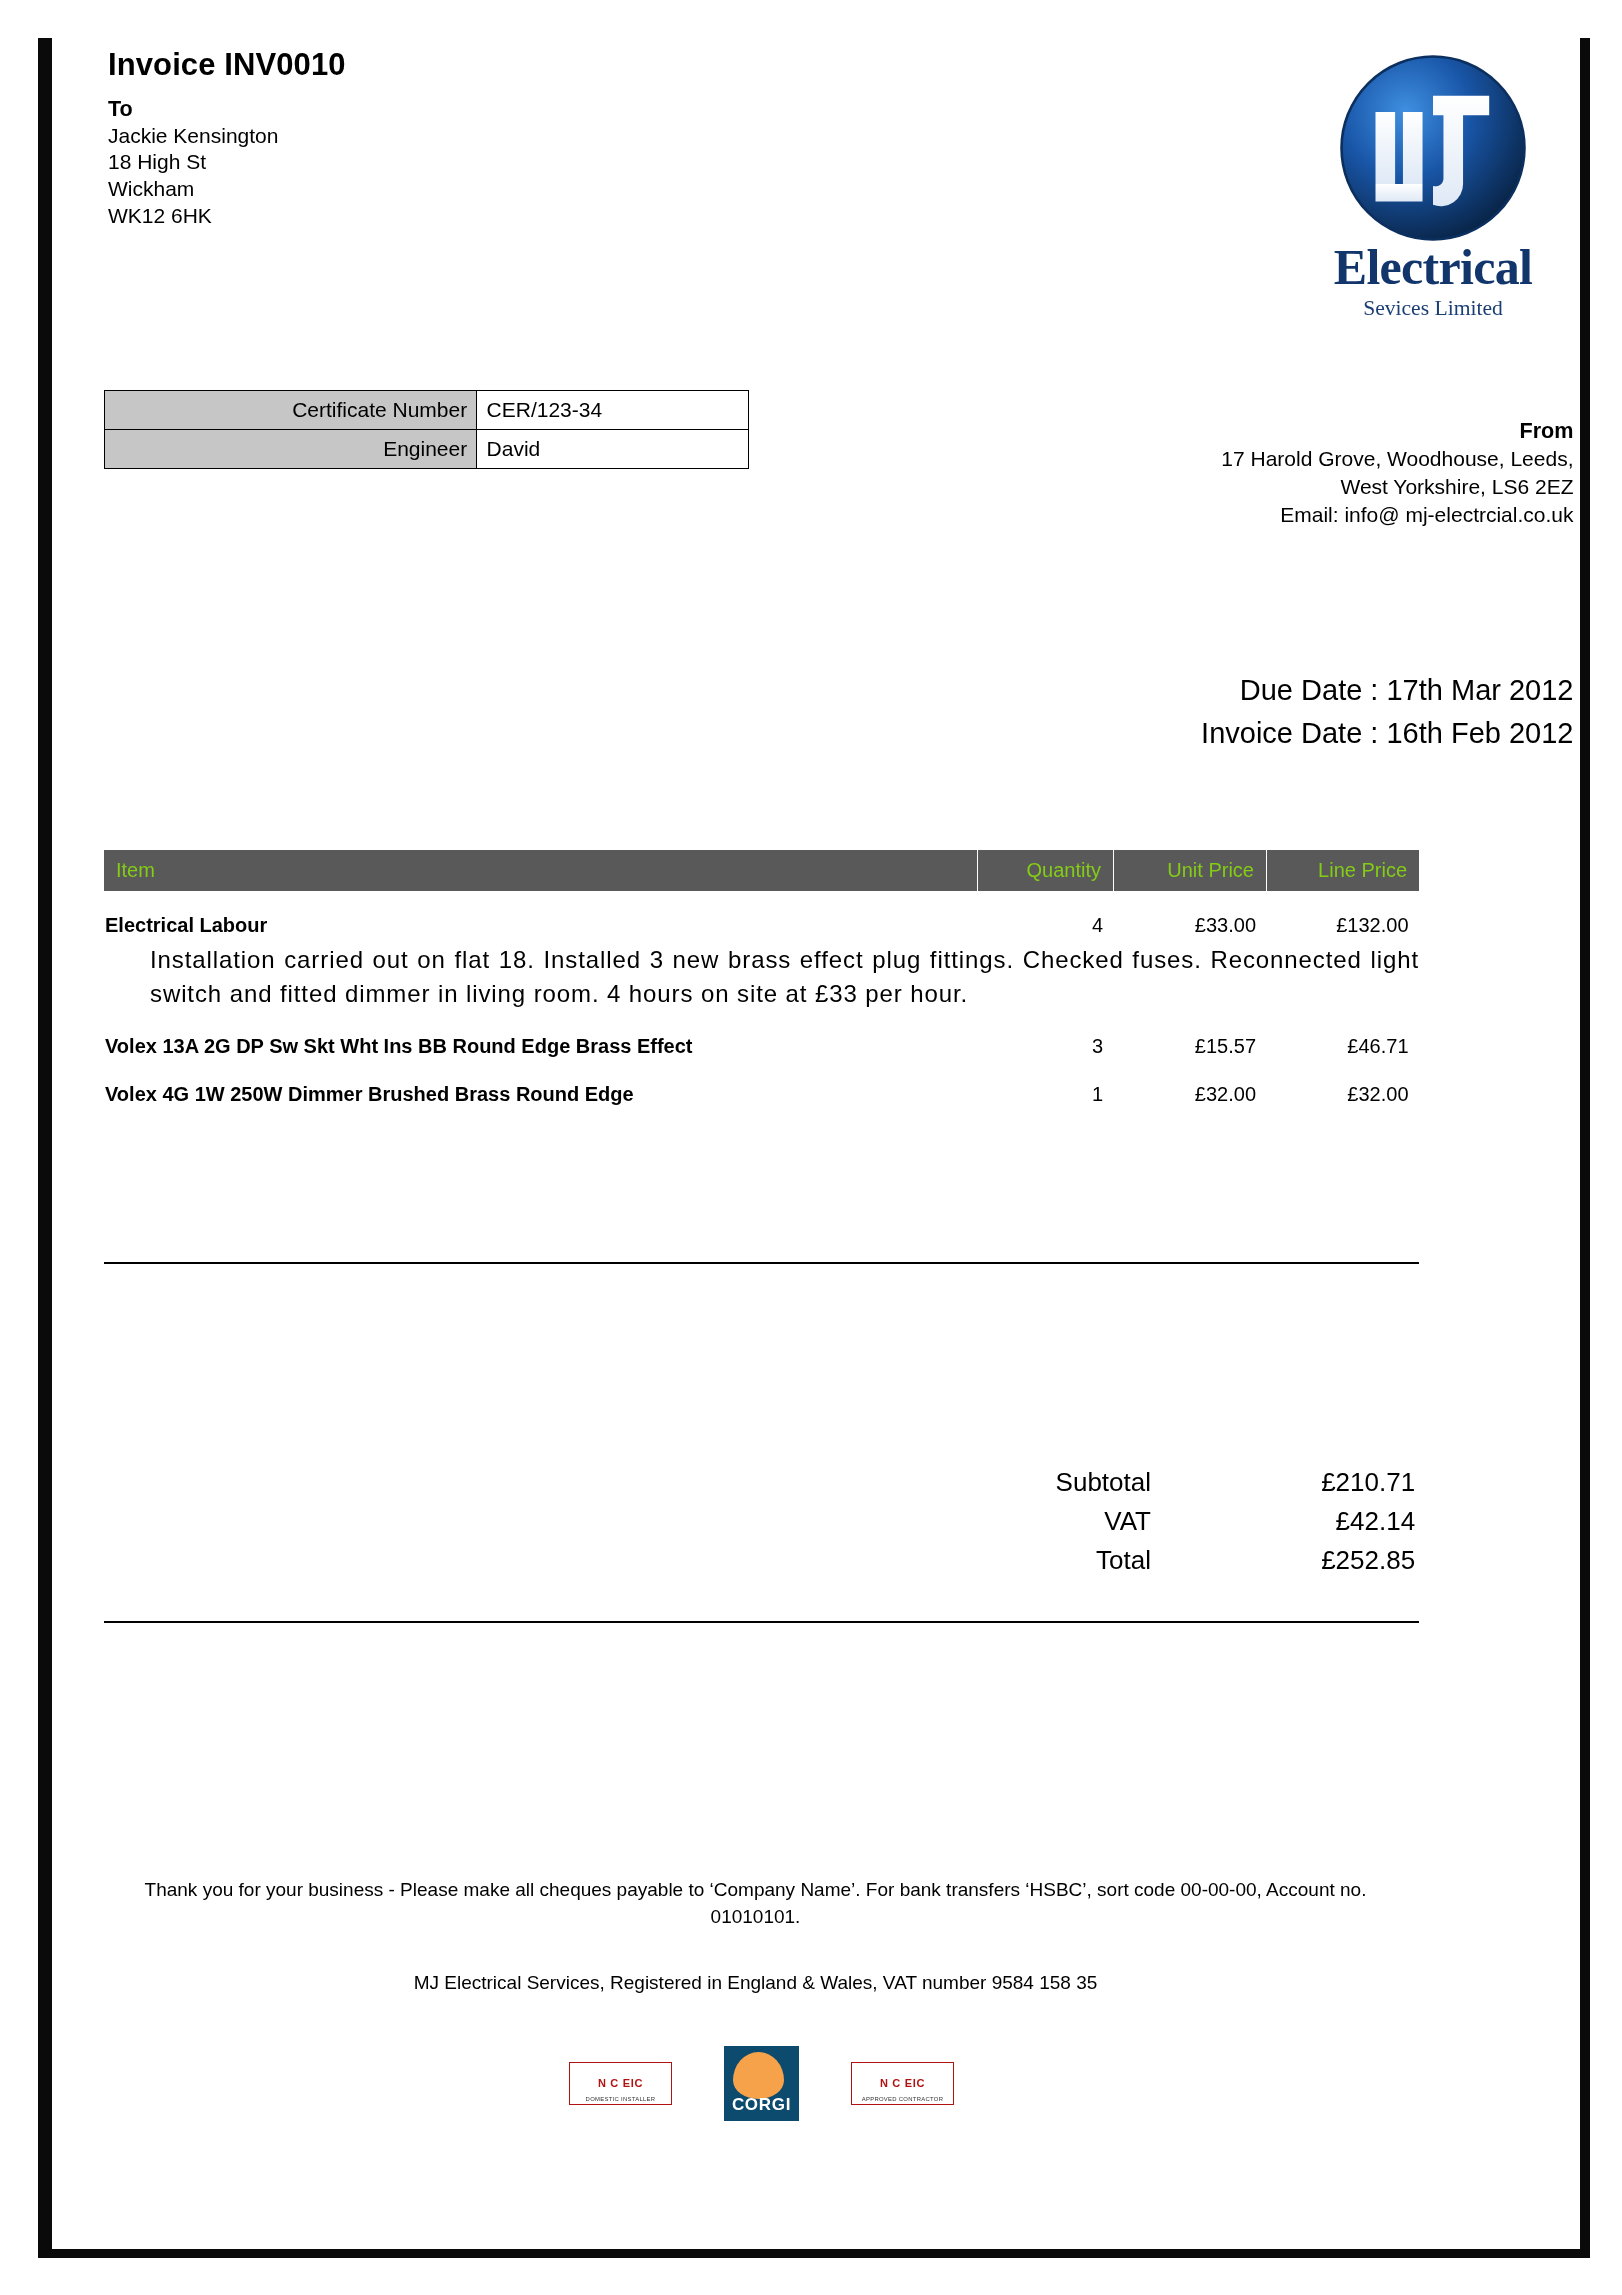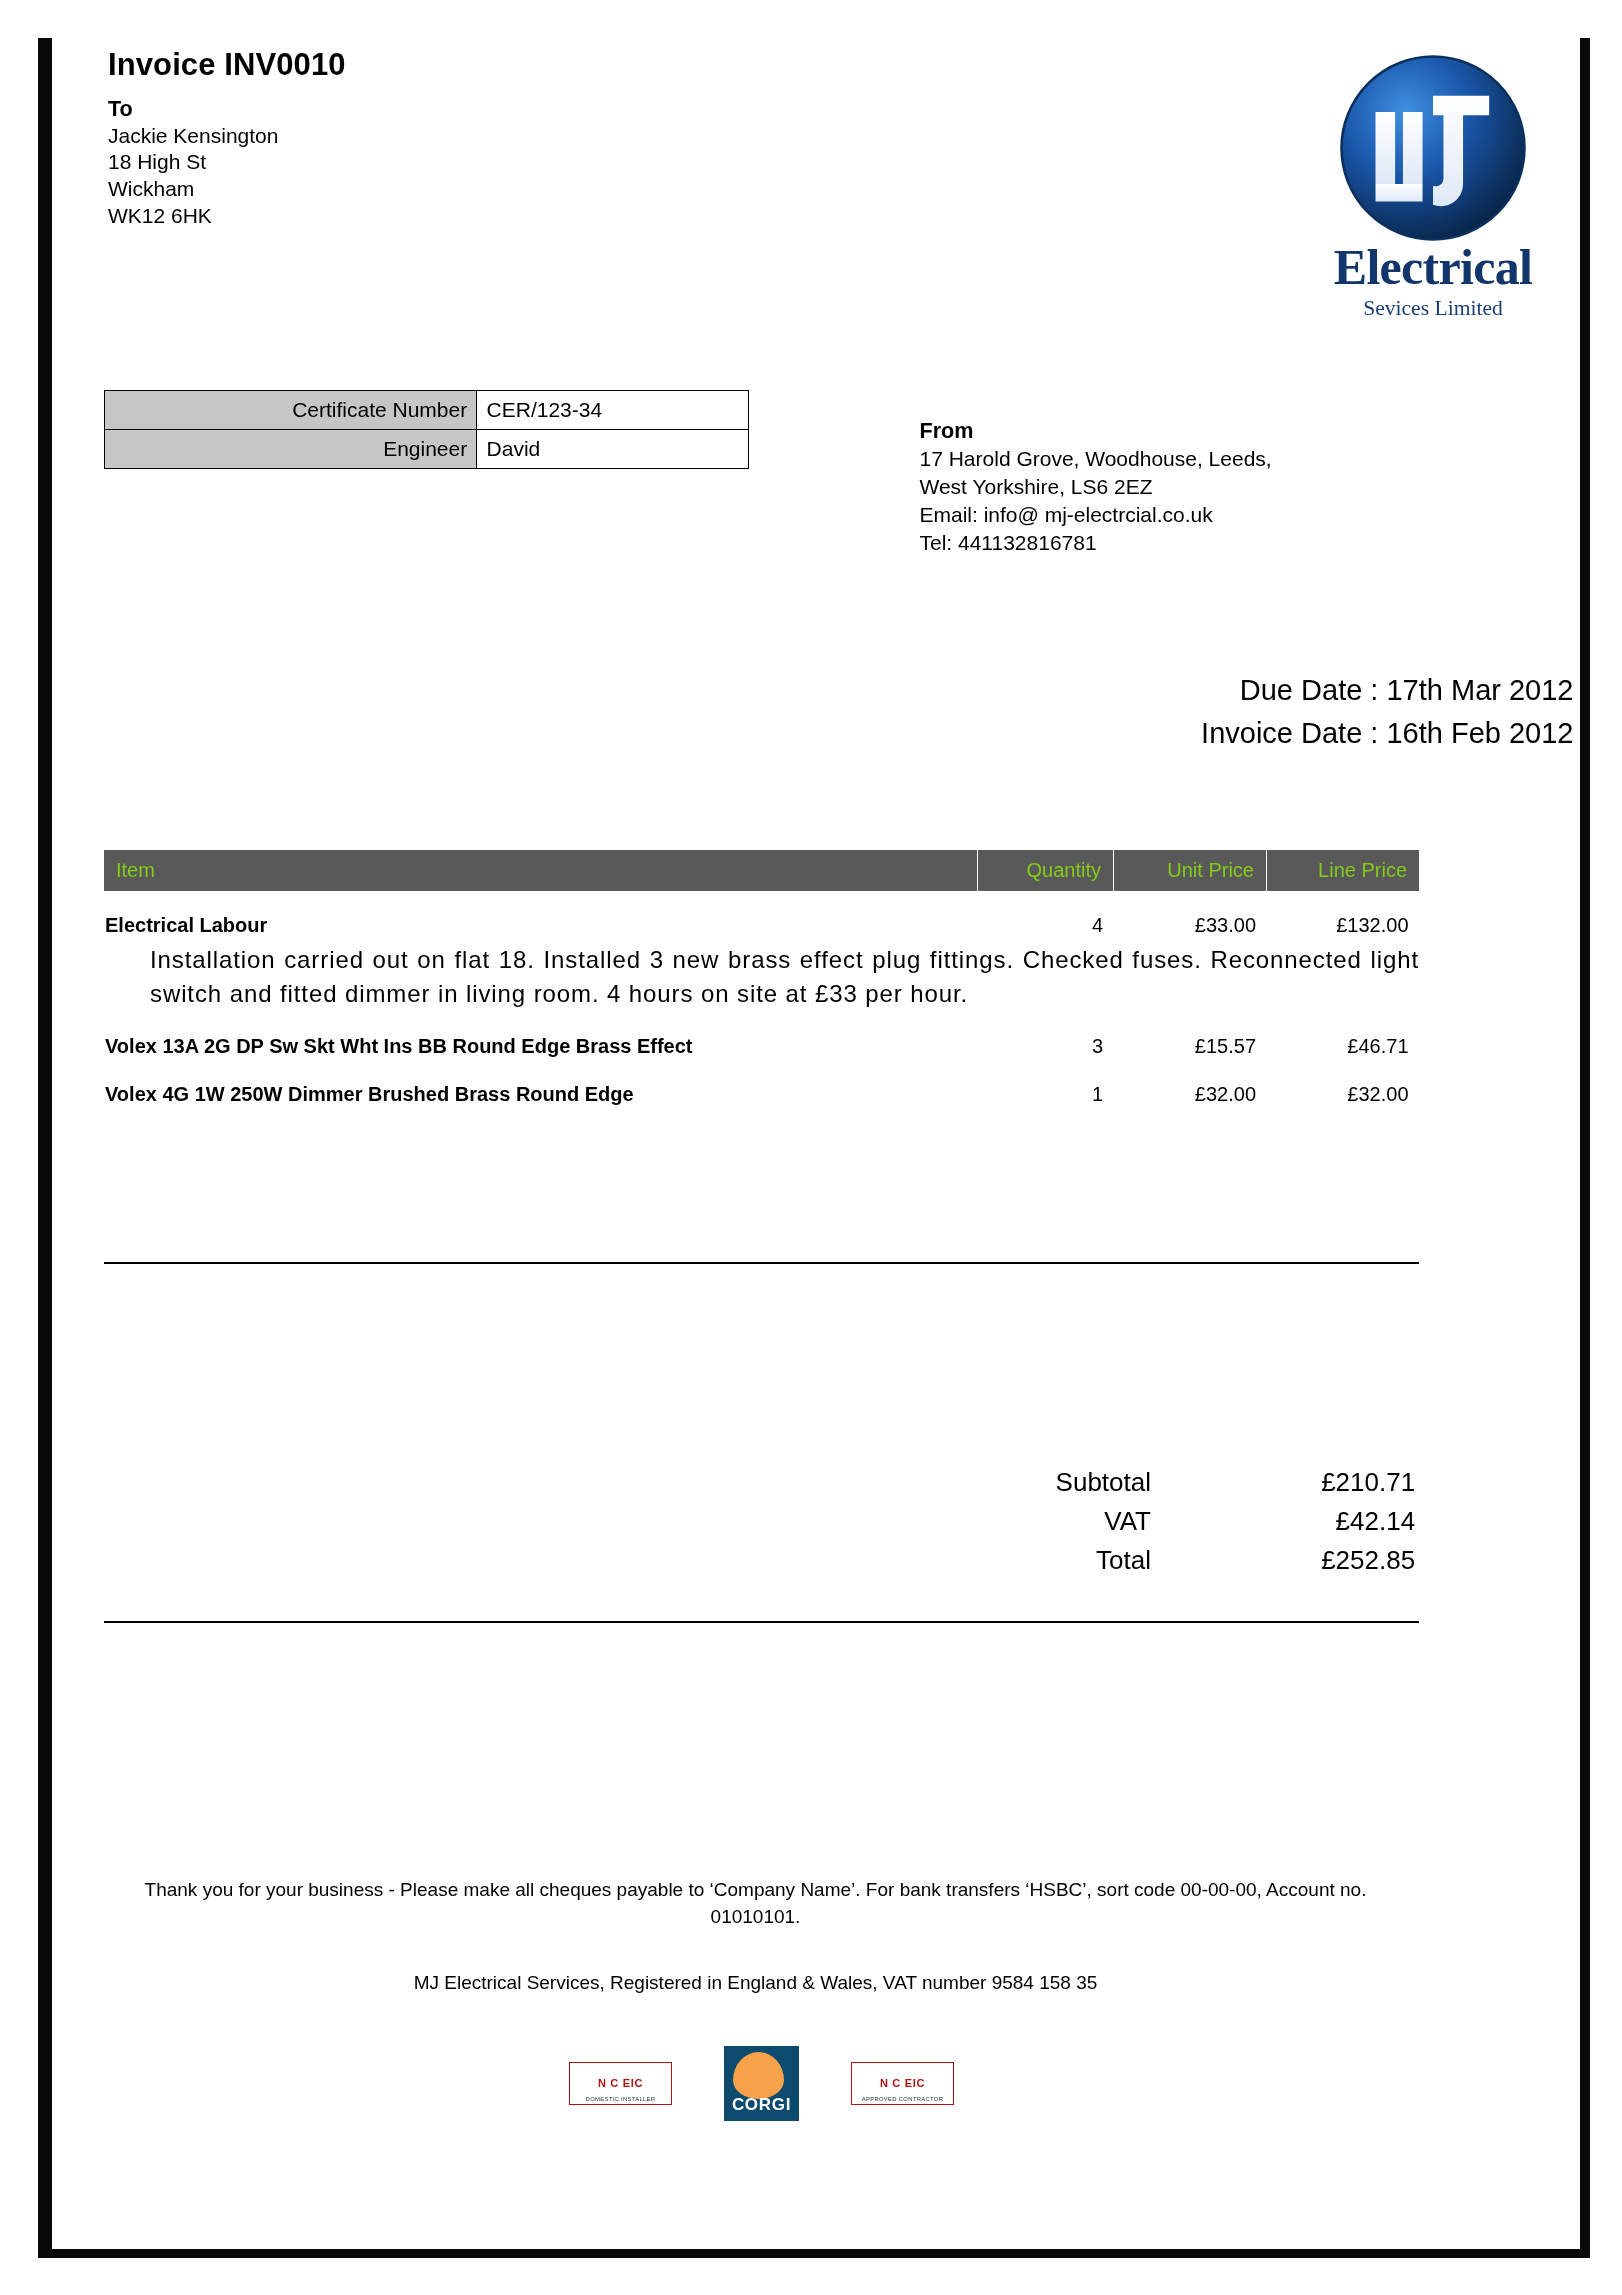--- a/index.html
+++ b/index.html
@@ -104,21 +104,21 @@
     width: 252px;
     text-align: left;
   }
 
   
   .from-block {
     position: absolute;
     right: 6.5px;
     top: 393px;
     width: 654px;
-    text-align: left;
+    text-align: right;
     font-size: 21px;
     line-height: 1.33;
   }
   .from-label {
     font-weight: bold;
     font-size: 21.6px;
   }
 
   
   .dates {
@@ -349,21 +349,20 @@
       <td class="cert-value">David</td>
     </tr>
   </tbody>
     </table>
 
   <div class="from-block">
     <div class="from-label">From</div>
     <div>17 Harold Grove, Woodhouse, Leeds,</div>
     <div>West Yorkshire, LS6 2EZ</div>
     <div>Email: info@  mj-electrcial.co.uk</div>
-    <div>Tel: 441132816781</div>
   </div>
 
   <div class="dates">
     <div class="date-line">Due Date : 17th Mar 2012</div>
     <div class="date-line">Invoice Date : 16th Feb 2012</div>
   </div>
 
   <div class="items">
     <table class="items-table">
       <thead>

